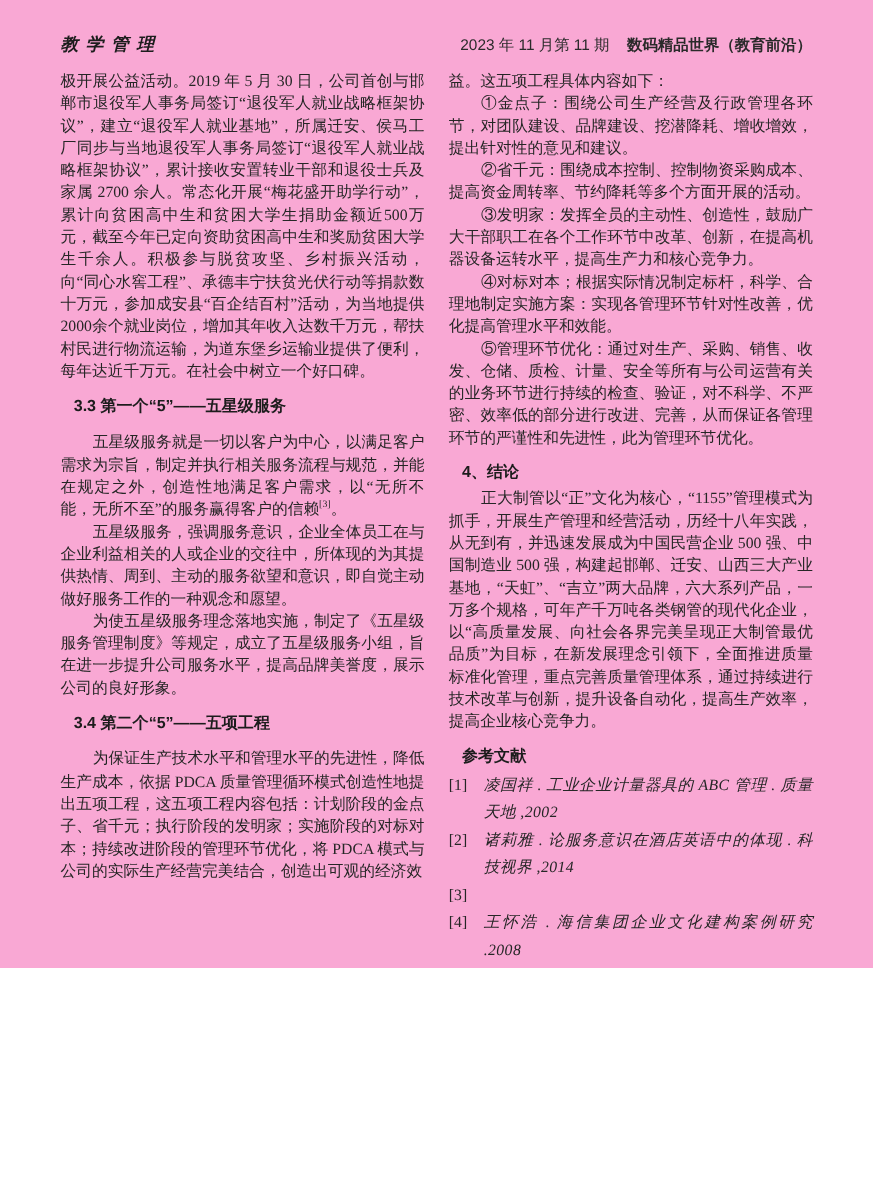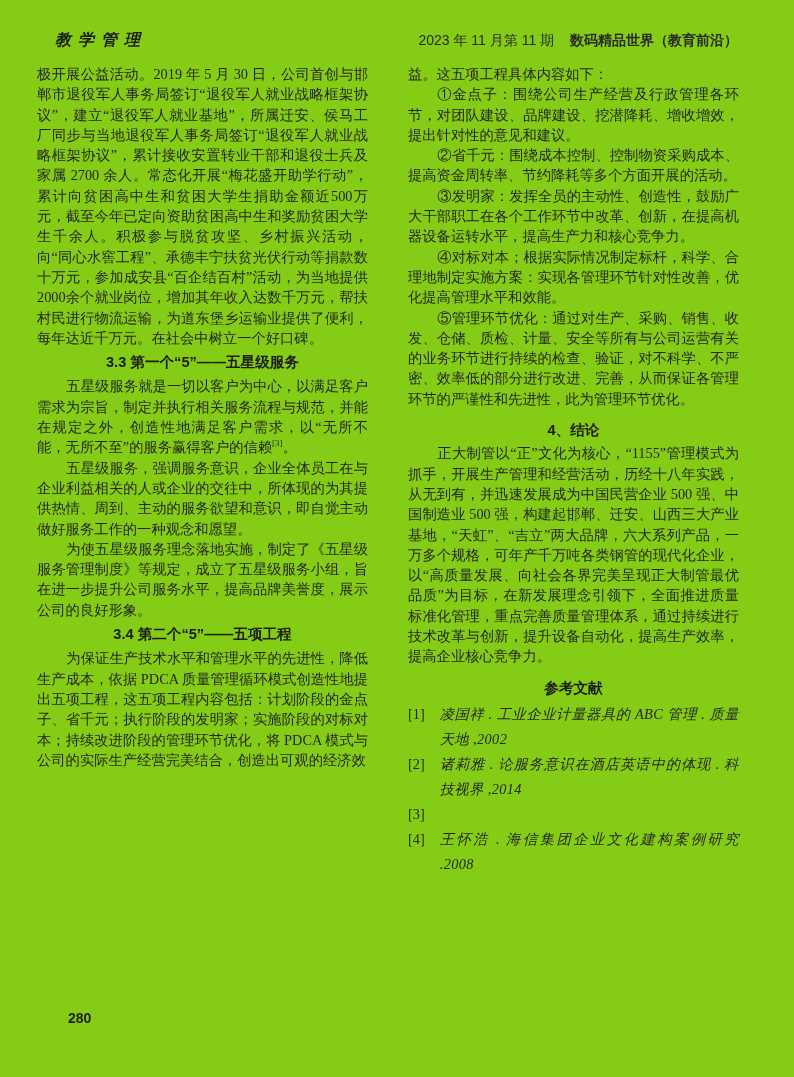--- a/index.html
+++ b/index.html
@@ -1,21 +1,21 @@
 <!DOCTYPE html>
 <html><head>
 <meta charset="utf-8">
 <style>
   * { box-sizing: border-box; }
   html, body { margin: 0; padding: 0; background: #ffffff; }
   .page {
     position: relative;
     width: 794px;
-    height: 1077px;
-    background: #84cc16;
+    height: 880px;
+    background: #f9a8d4;
     overflow: hidden;
     font-family: "Liberation Serif", "DejaVu Serif", serif;
     color: #262626;
   }
 
   
   .page-header {
     position: absolute;
     left: 55px;
     right: 56px;
@@ -44,33 +44,33 @@
   
   .col {
     position: absolute;
     top: 64px;
     width: 331px;
     font-size: 14.3px;
     line-height: 20.3px;
     text-align: justify;
     color: #262626;
   }
-  .col-left  { left: 37px; }
+  .col-left  { left: 55px; }
   .col-right { left: 408px; }
 
   p.para { margin: 0; text-indent: 2.05em; }
   p.para.no-indent { text-indent: 0; }
 
   h3.sec-heading {
-    margin: 4px;
+    margin: 12px;
     font-family: "Liberation Sans", "DejaVu Sans", sans-serif;
     font-weight: bold;
     font-size: 14.6px;
     line-height: 20.3px;
-    text-align: center;
+    text-align: left;
     color: #1c1c1c;
   }
   h3.sec-heading.spaced { margin-top: 11px; margin-bottom: 3px; }
 
   sup.cite {
     font-size: 9px;
     line-height: 0;
     vertical-align: super;
   }
 

